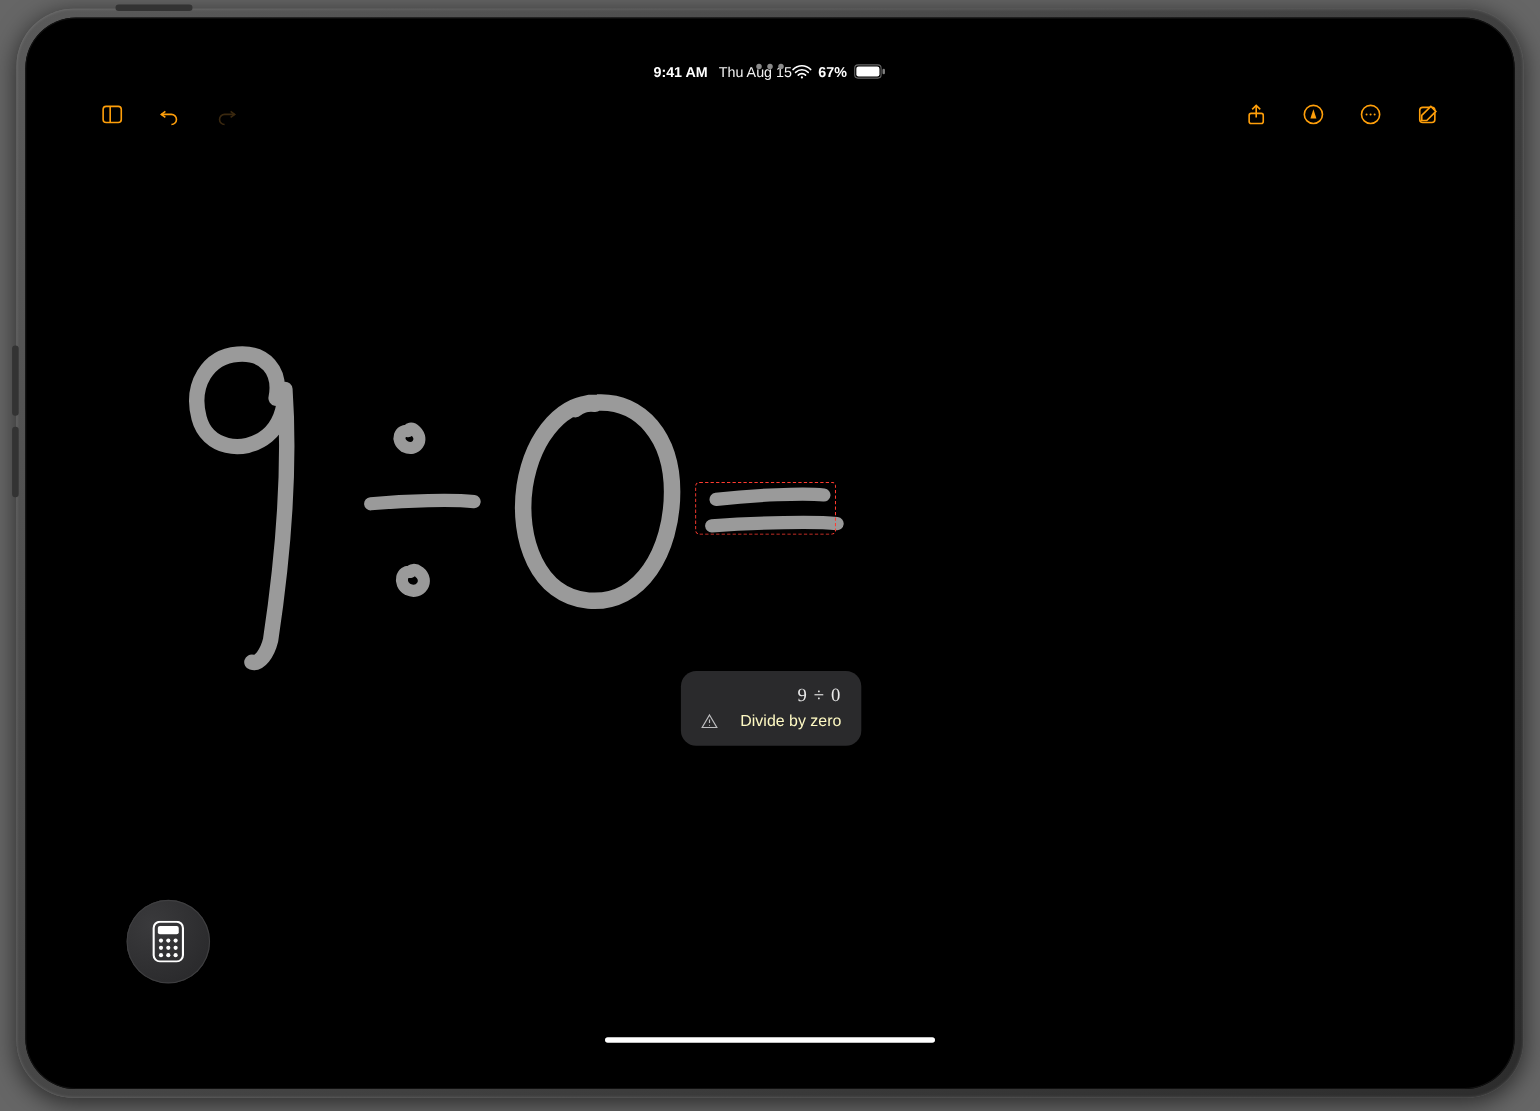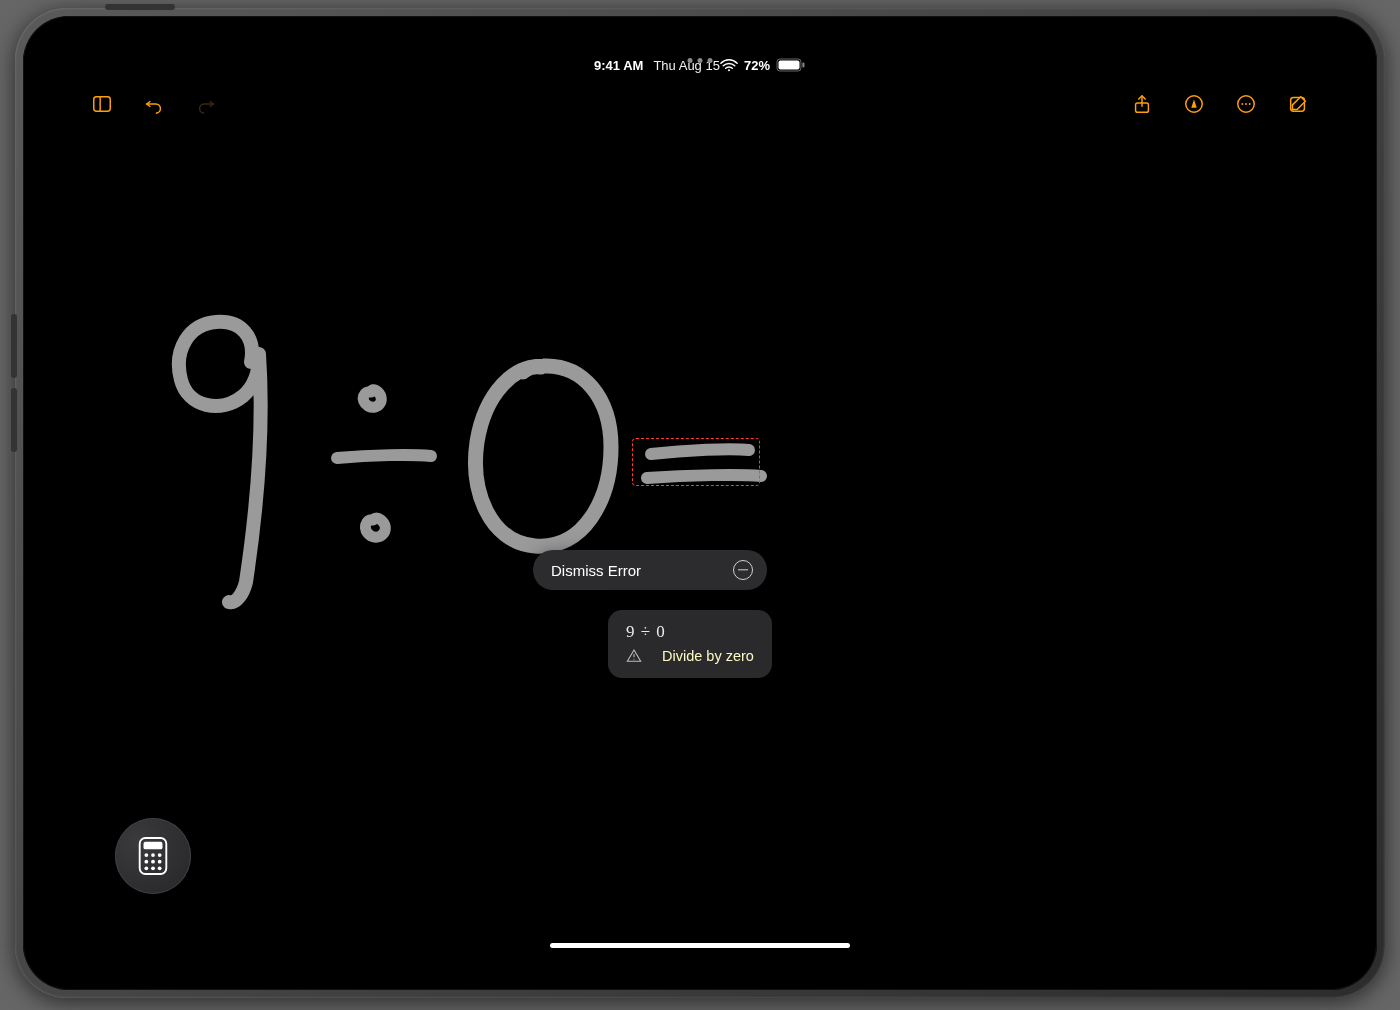--- a/index.html
+++ b/index.html
@@ -77,24 +77,24 @@
     background:#2c2c2e; border-radius:20px;
     display:flex; align-items:center; justify-content:space-between;
     padding:0 14px 0 18px; color:#fff; font-size:15px;
     box-shadow:0 4px 18px rgba(0,0,0,.5);
   }
   .dismiss .minus { width:20px;height:20px;border:1.4px solid #d0d0d0;border-radius:50%;position:relative;}
   .dismiss .minus::after{content:"";position:absolute;left:4px;right:4px;top:50%;height:1.4px;background:#d0d0d0;transform:translateY(-50%);}
 
   
   .errcard {
-    position:absolute; left:537px; top:478px;
+    position:absolute; left:548px; top:478px;
     min-width:148px; padding:12px 18px 14px;
     background:#2a2a2c; border-radius:14px;
-    color:#eaeaea; text-align:left; font-size:15px;
+    color:#eaeaea; text-align:right; font-size:15px;
     box-shadow:0 6px 24px rgba(0,0,0,.55);
   }
   .errcard .expr { font-family: ui-serif, "Times New Roman", serif; font-size:17px; letter-spacing:1px; margin-bottom:6px;}
   .errcard .msg { display:flex; align-items:center; justify-content:center; gap:20px; color:#fef9c3; font-size:14.5px;}
   .errcard .msg svg{ width:16px;height:16px; stroke:#bdbdbf; fill:none; stroke-width:1.6;}
 
   
   .calc-fab {
     position:absolute; left:44px; bottom:60px;
     width:76px;height:76px;border-radius:50%;
@@ -134,21 +134,21 @@
         </div>
         <div class="right">
           <span class="wifi-icon">
             <svg viewBox="0 0 20 14" width="18" height="13">
                 <path d="M1 4.5C3.6 2 6.7.7 10 .7s6.4 1.3 9 3.8" stroke="#fff" stroke-width="1.6" fill="none" stroke-linecap="round"></path>
                 <path d="M3.6 7.3C5.4 5.6 7.6 4.7 10 4.7s4.6.9 6.4 2.6" stroke="#fff" stroke-width="1.6" fill="none" stroke-linecap="round"></path>
                 <path d="M6.3 10.1C7.3 9.1 8.6 8.6 10 8.6s2.7.5 3.7 1.5" stroke="#fff" stroke-width="1.6" fill="none" stroke-linecap="round"></path>
                 <circle cx="10" cy="12.4" r="1.1" fill="#fff"></circle>
               </svg>
           </span>
-          <span>72%</span>
+          <span>67%</span>
           <span class="battery-icon">
             <svg viewBox="0 0 30 14" width="30" height="14">
                 <rect x="1" y="1" width="24" height="12" rx="3" fill="none" stroke="#fff" stroke-opacity=".4"></rect>
                 <rect x="2.5" y="2.5" width="21" height="9" rx="2" fill="#fff"></rect>
                 <rect x="26.3" y="4.5" width="2.2" height="5" rx="1.1" fill="#fff" fill-opacity=".5"></rect>
               </svg>
           </span>
         </div>
       </div>
 
@@ -230,24 +230,20 @@
                C 540 266, 512 232, 472 234
                C 462 234, 455 237, 452 240"></path>
 
           <path class="stroke" stroke-width="12" d="M580 322 C 615 318, 660 316, 678 318"></path>
 
           <path class="stroke" stroke-width="12" d="M576 346 C 618 343, 670 342, 690 344"></path>
         </svg>
 
         <div class="equals-box"></div>
 
-        <div class="dismiss">
-          <span>Dismiss Error</span>
-          <span class="minus"></span>
-        </div>
 
         <div class="errcard">
           <div class="expr">9 ÷ 0</div>
           <div class="msg">
             <svg viewBox="0 0 24 24">
                 <path d="M12 3 L22 20 H2 Z"></path>
                 <line x1="12" y1="9" x2="12" y2="14"></line>
                 <circle cx="12" cy="17" r="0.8" fill="#bdbdbf" stroke="none"></circle>
               </svg>
             <span>Divide by zero</span>

